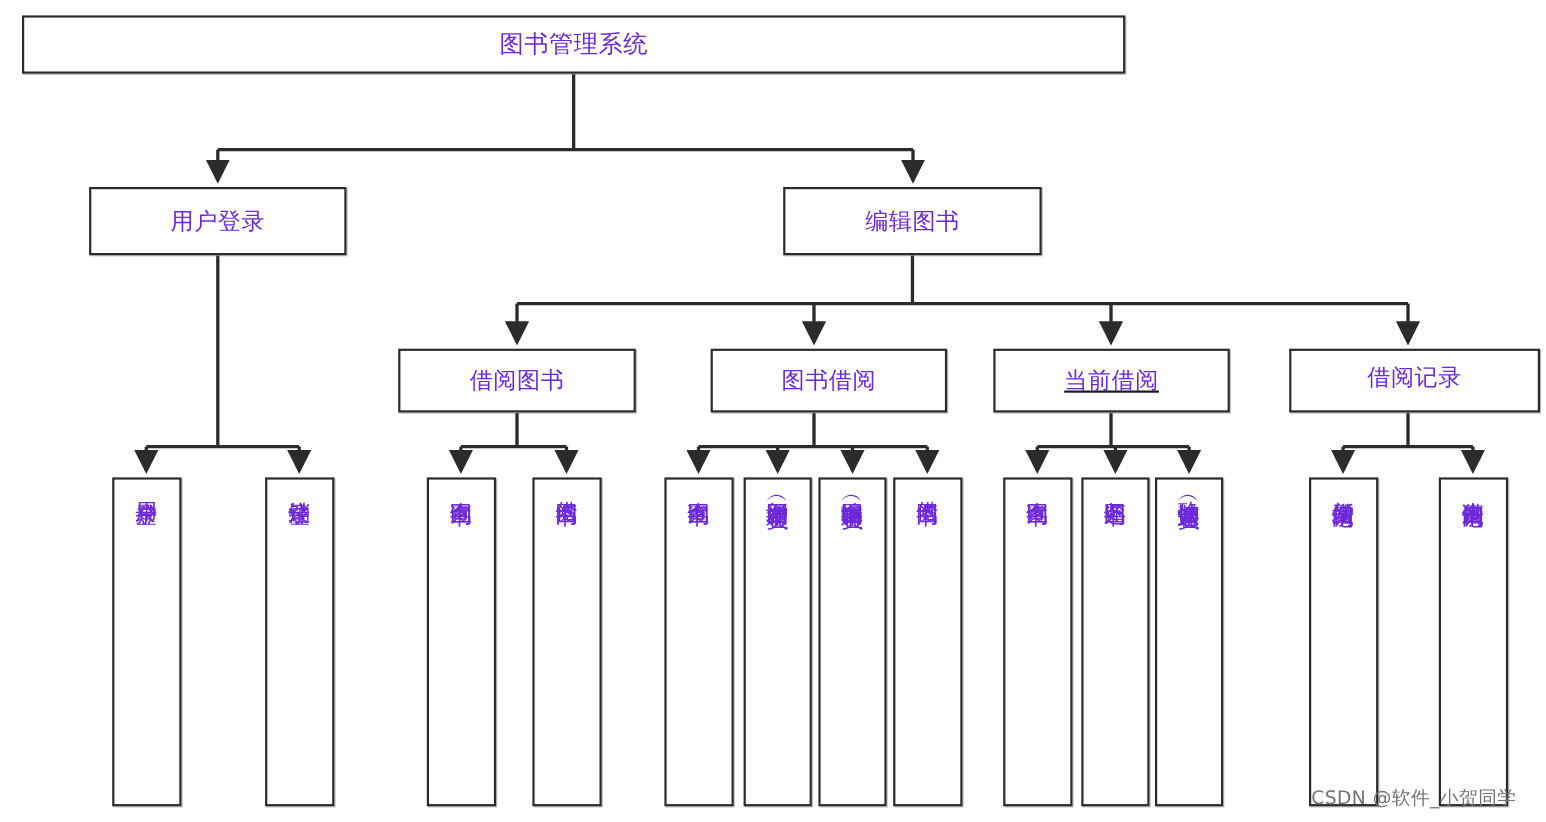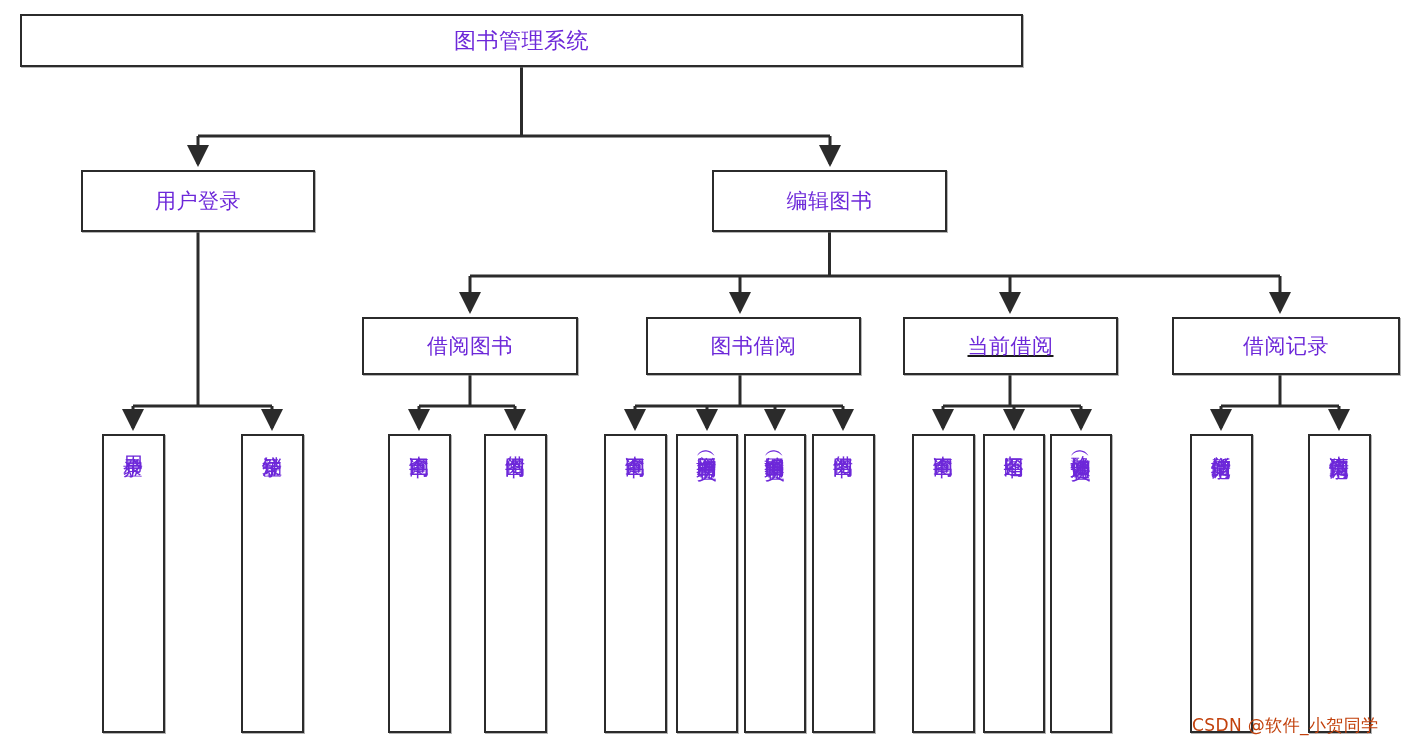--- a/index.html
+++ b/index.html
@@ -58,21 +58,21 @@
     text-orientation: upright;
     font-size: 20px;
     line-height: 1.30;
     letter-spacing: 1px;
     white-space: pre-line;
     text-align: start;
   }
   .watermark {
     position: absolute;
     font-size: 17px;
-    color: #c2410c;
+    color: #737373;
     white-space: nowrap;
     letter-spacing: 0.4px;
   }
 </style>
 </head>
 <body>
 
 <div id="canvas" style="background: rgb(255, 255, 255);">
 
   <svg class="wires" viewBox="0 0 1405 747" xmlns="http://www.w3.org/2000/svg">
@@ -138,21 +138,21 @@
 
   <div class="node level-3" style="left: 362px; top: 317px; width: 216px; height: 58px; border-color: rgb(43, 43, 43); background: rgb(255, 255, 255);">
     <span class="label">借阅图书</span>
   </div>
   <div class="node level-3" style="left: 633px; top: 317px; width: 215px; height: 58px; border-color: rgb(43, 43, 43); background: rgb(255, 255, 255); margin-left: 13px;">
     <span class="label">图书借阅</span>
   </div>
   <div class="node level-3" style="left: 903px; top: 317px; width: 215px; height: 58px; border-color: rgb(43, 43, 43); background: rgb(255, 255, 255); text-decoration: underline;">
     <span class="label">当前借阅</span>
   </div>
-  <div class="node level-3" style="left: 1172px; top: 317px; width: 228px; height: 58px; border-color: rgb(43, 43, 43); background: rgb(255, 255, 255);">
+  <div class="node level-3" style="left: 1172px; top: 317px; width: 228px; height: 58px; border-color: rgb(43, 43, 43); background: rgb(255, 255, 255); font-family: Liberation Mono, monospace;">
     <span class="label">借阅记录</span>
   </div>
 
   <div class="node leaf" style="left: 102px; top: 434px; width: 63px; height: 299px; border-color: rgb(43, 43, 43); background: rgb(255, 255, 255);">
     <span class="label">用户登录</span>
   </div>
   <div class="node leaf" style="left: 241px; top: 434px; width: 63px; height: 299px; border-color: rgb(43, 43, 43); background: rgb(255, 255, 255);">
     <span class="label">注销登录</span>
   </div>
   <div class="node leaf" style="left: 388px; top: 434px; width: 63px; height: 299px; border-color: rgb(43, 43, 43); background: rgb(255, 255, 255);">

